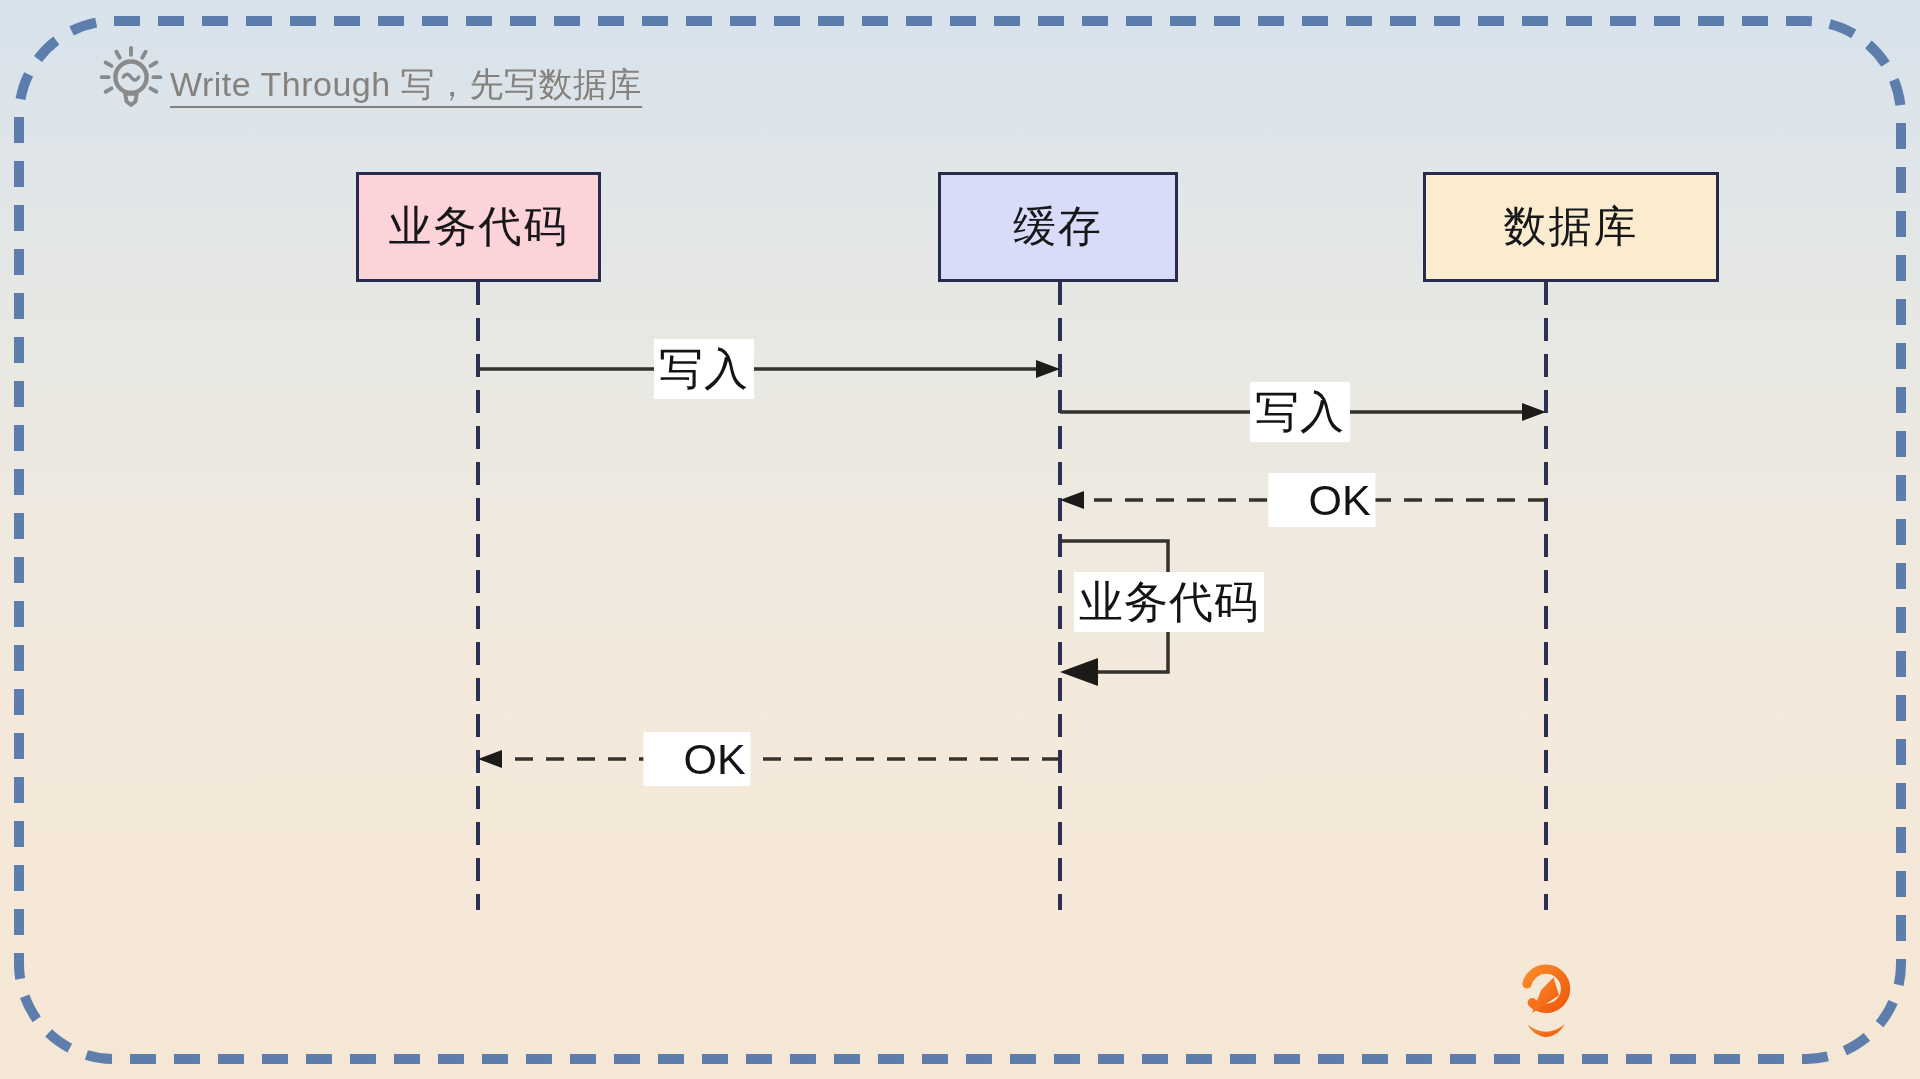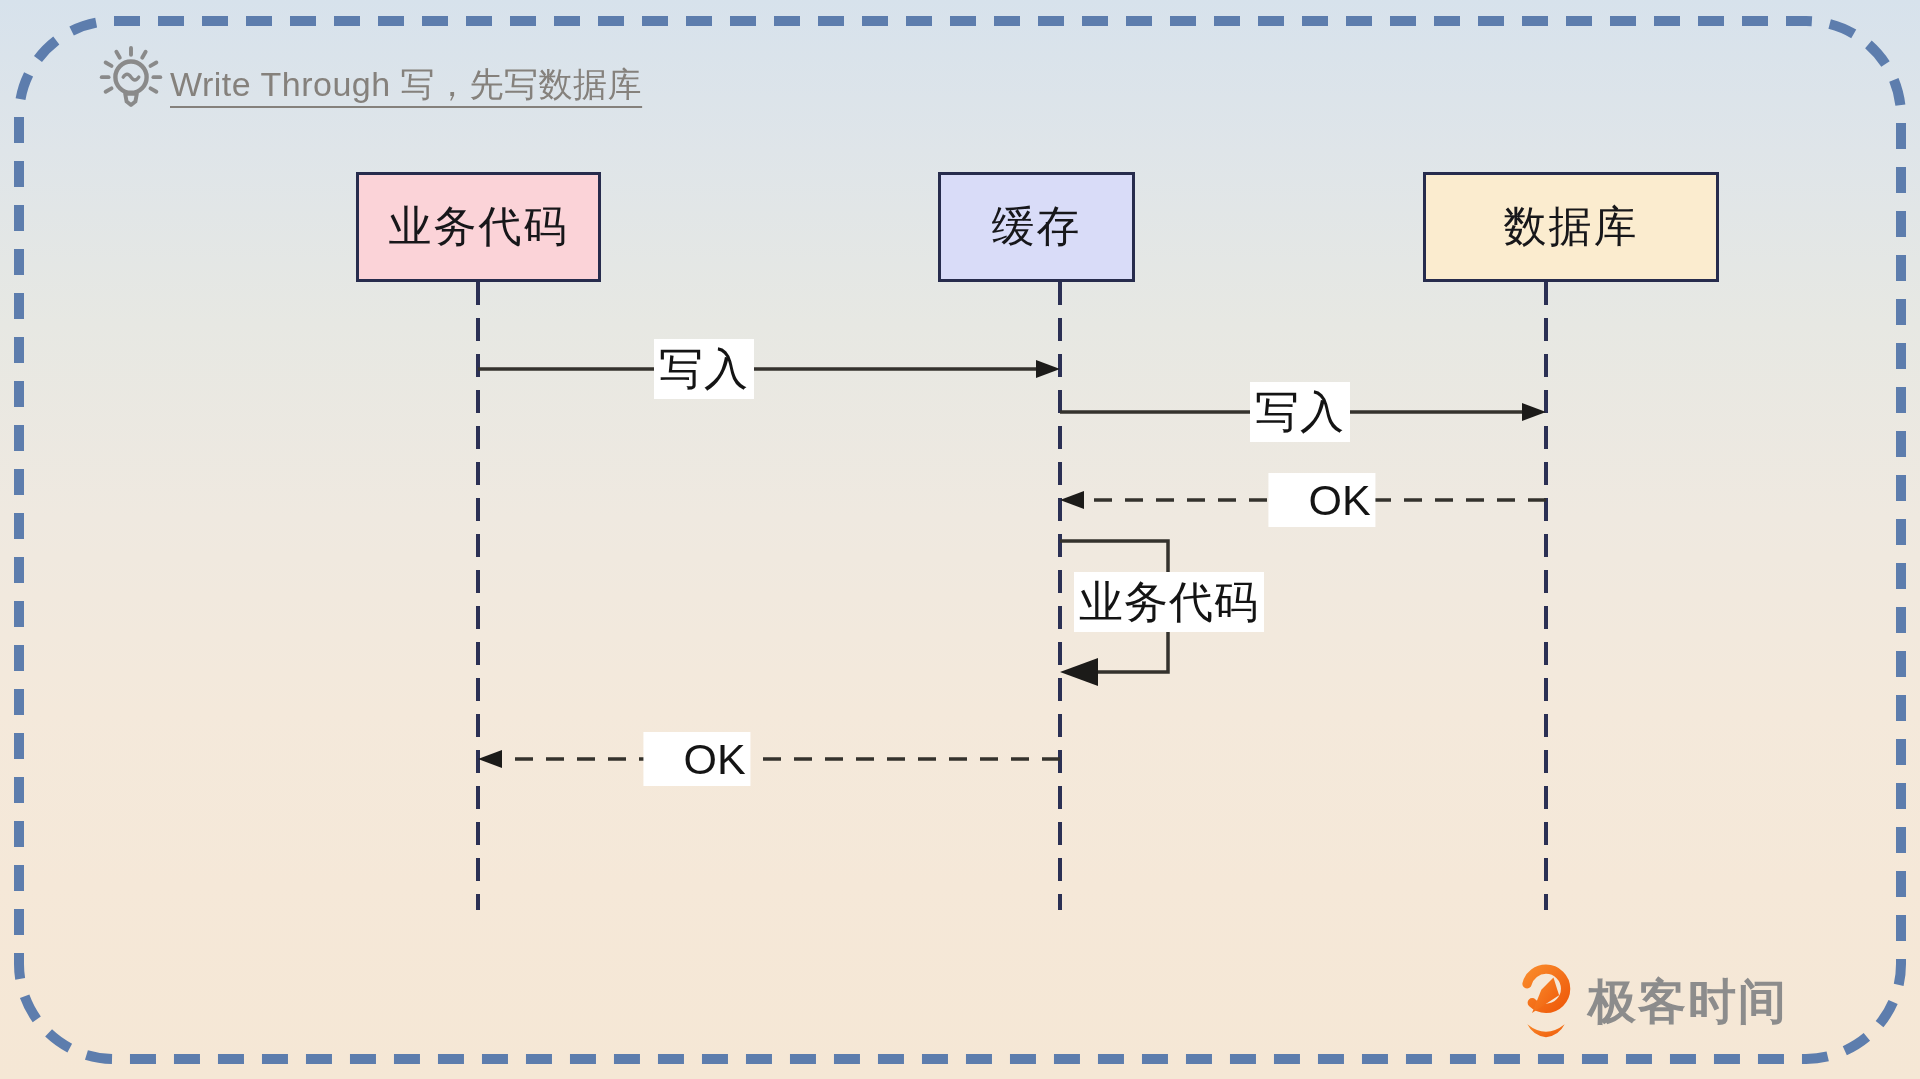--- a/index.html
+++ b/index.html
@@ -24,21 +24,21 @@
   }
 
   
   .actor {
     position: absolute; top: 172px; height: 110px;
     border: 3px solid #272c4d;
     display: flex; align-items: center; justify-content: center;
     font-size: 43px; color: #17171a; letter-spacing: 2px;
   }
   .actor.business { left: 356px; width: 245px; background: #fbd3d8; }
-  .actor.cache    { left: 938px; width: 197px; background: #d9dcf8; }
+  .actor.cache    { left: 938px; width: 240px; background: #d9dcf8; }
   .actor.database { left: 1423px; width: 296px; background: #fbeccf; }
 
   
   .msg-label {
     position: absolute; transform: translate(-50%, -50%);
     background: #ffffff; color: #141414;
     font-size: 44px; line-height: 60px; padding: 0 5px;
     white-space: nowrap; letter-spacing: 1px;
   }
   .msg-label.ok { font-size: 43px; line-height: 54px; letter-spacing: 0; padding-left: 40px; }
@@ -133,16 +133,15 @@
           <linearGradient id="og" x1="0" y1="0" x2="1" y2="1">
             <stop offset="0" stop-color="#f98a2b"></stop>
             <stop offset="1" stop-color="#ef5a0a"></stop>
           </linearGradient>
         </defs>
         <circle cx="30" cy="34" r="21" fill="none" stroke="url(#og)" stroke-width="10" stroke-dasharray="110 22" stroke-dashoffset="-71" stroke-linecap="round"></circle>
         <polygon points="38,22 44,41 15,60 25,35" fill="url(#og)"></polygon>
         <path d="M10 72 Q30 88 50 72 Q44 84 30 86 Q16 84 10 72 Z" fill="url(#og)"></path>
       </svg>
     </span>
-    <span class="logo-text">极客时间</span>
   </div>
 
 </div>
 
 </body></html>

